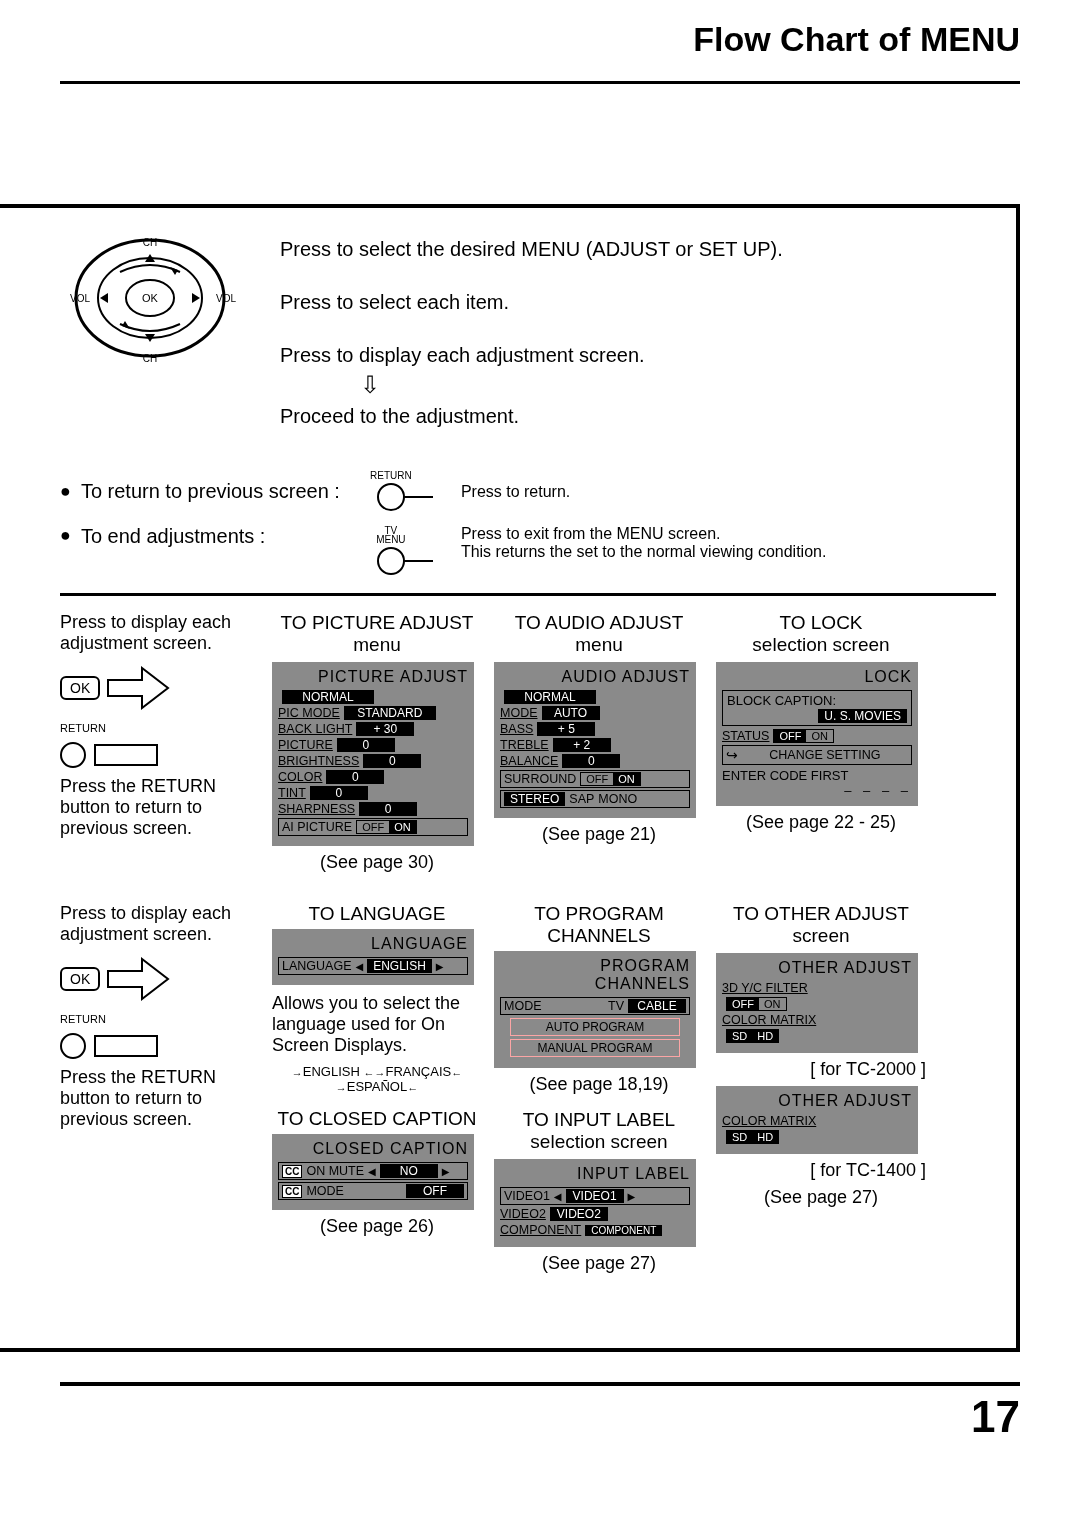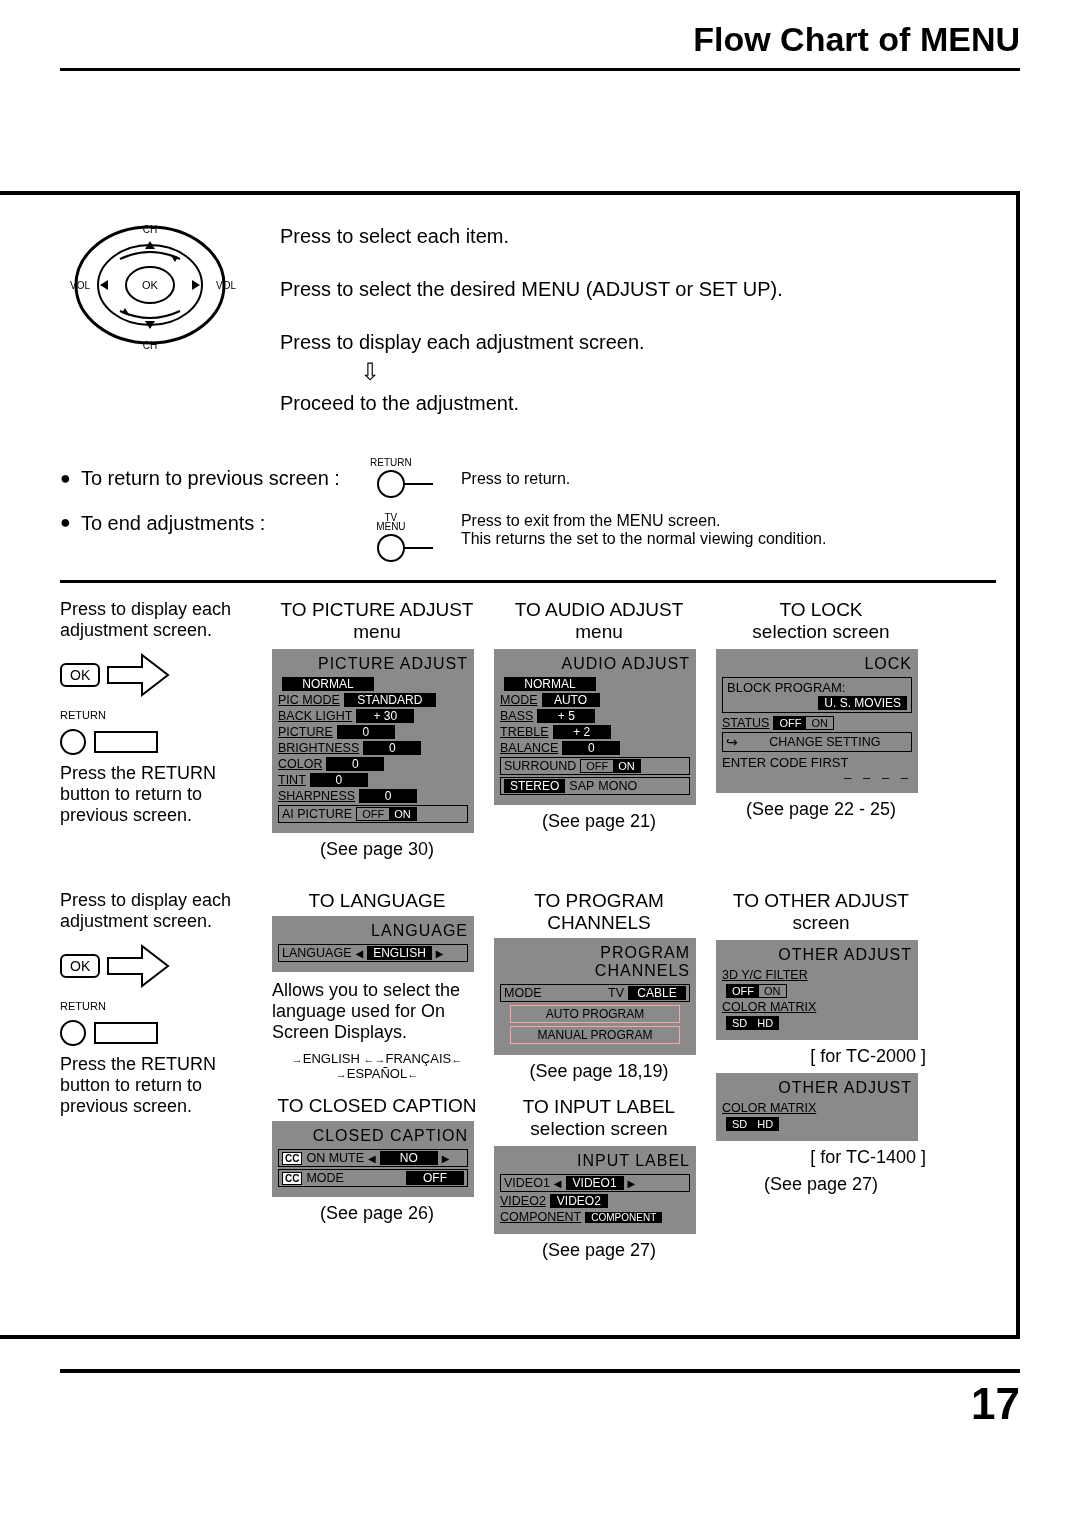--- a/index.html
+++ b/index.html
@@ -9,21 +9,21 @@
     width: 1080px;
     color: #000;
   }
   .page {
     width: 1080px;
     padding: 20px 60px 30px 60px;
     box-sizing: border-box;
   }
   .title-bar {
     border-bottom: 3px solid #000;
-    padding-bottom: 9px;
+    padding-bottom: 22px;
     margin-bottom: 30px;
     text-align: right;
   }
   .title {
     font-size: 34px;
     font-weight: bold;
   }
   .main-frame {
     border: 4px solid #000;
     border-left: none;
@@ -137,22 +137,22 @@
           <path d="M90 114 l-5 -8 h10 z" fill="#000"></path>
           <path d="M40 70 l8 -5 v10 z" fill="#000"></path>
           <path d="M140 70 l-8 -5 v10 z" fill="#000"></path>
           <path d="M60 44 q30 -14 60 0" fill="none" stroke="#000" stroke-width="2"></path>
           <path d="M118 42 l-8 -3 l5 8 z" fill="#000"></path>
           <path d="M60 96 q30 14 60 0" fill="none" stroke="#000" stroke-width="2"></path>
           <path d="M62 98 l8 3 l-5 -8 z" fill="#000"></path>
         </svg>
       </div>
       <div class="instr-col">
+        <div class="instr-line">Press to select the desired MENU (ADJUST or SET UP).</div>
         <div class="instr-line">Press to select each item.</div>
-        <div class="instr-line">Press to select the desired MENU (ADJUST or SET UP).</div>
         <div class="instr-line" style="margin-bottom:4px">Press to display each adjustment screen.</div>
         <div class="arrow-down">⇩</div>
         <div class="instr-line" style="margin-top:0">Proceed to the adjustment.</div>
       </div>
     </div>
 
     <div class="bullet-row">
       <span class="dot">●</span>
       <span class="left">To return to previous screen :</span>
       <div class="rtn-block">
@@ -292,21 +292,21 @@
         </div>
         <div class="see">(See page 21)</div>
       </div>
 
       <div>
         <div class="col-head">TO LOCK</div>
         <div class="col-sub">selection screen</div>
         <div class="osd">
           <div class="hdr">LOCK</div>
           <div style="border:1px solid #000;padding:2px 4px;margin-bottom:3px;">
-            <div class="nokey">BLOCK  PROGRAM:</div>
+            <div class="nokey">BLOCK  CAPTION:</div>
             <div style="text-align:right"><span class="val val-wide">U. S.    MOVIES</span></div>
           </div>
           <div class="row">
               <span class="key">STATUS</span>
             <span class="toggle">
                 <span class="on">OFF</span>
                 <span>ON</span>
               </span>
           </div>
           <div class="row" style="border:1px solid #000;padding:1px 3px;">

